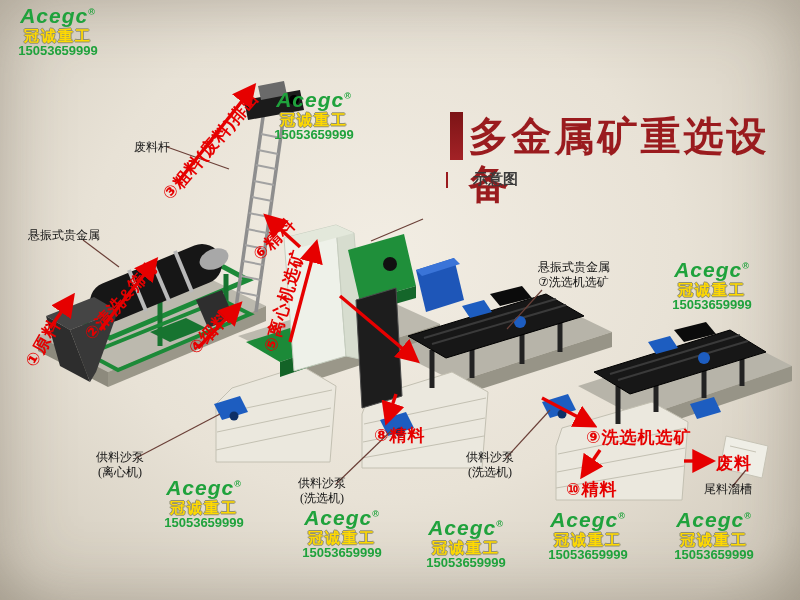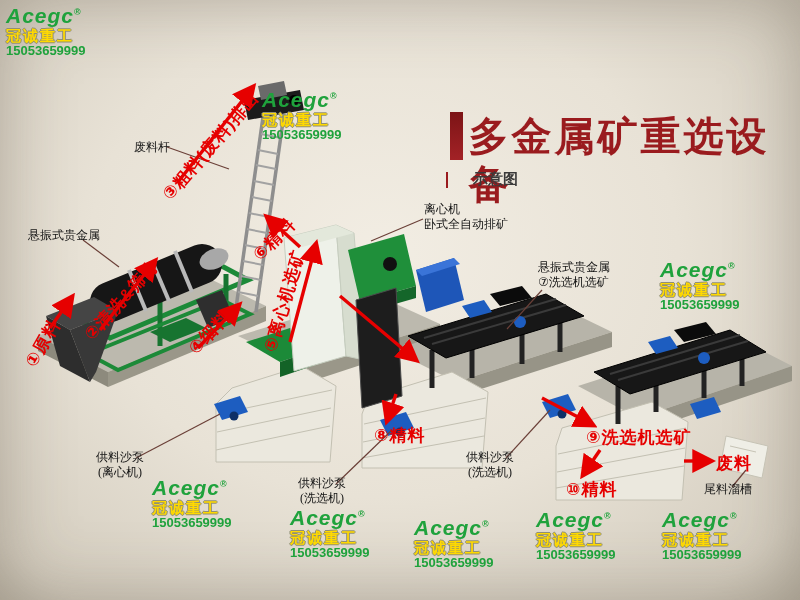--- a/index.html
+++ b/index.html
@@ -15,21 +15,21 @@
   .flow-label {
     position:absolute; color:#e60000; font-weight:bold; font-size:17px;
     white-space:nowrap; transform-origin:left center; letter-spacing:1px; z-index:6;
   }
   .eq-label {
     position:absolute; color:#141414; font-size:12px; line-height:15px;
     white-space:nowrap; z-index:6;
   }
   .eq-label.center { text-align:center;font-family:Liberation Serif, serif; }
 
-  .watermark { position:absolute; width:104px; line-height:1.12; z-index:8; }
+  .watermark { position:absolute; width:104px; text-align:center; line-height:1.12; z-index:8; }
   .wm-brand { color:#1fa23c; font-size:21px; font-weight:bold; font-style:italic; letter-spacing:1px; }
   .wm-reg { font-size:9px; vertical-align:super; font-style:normal; }
   .wm-company { color:#ffd900; font-size:15px; font-weight:bold; letter-spacing:2px;
     text-shadow:1px 0 0 #8f8f77, -1px 0 0 #8f8f77, 0 1px 0 #8f8f77, 0 -1px 0 #8f8f77;font-family:Liberation Serif, serif; }
   .wm-phone { color:#1fa23c; font-size:13px; font-weight:bold; }
 
   #title-block { position:absolute; left:414px; top:112px; display:flex; z-index:9;margin-left:36px; }
   #title-bar { width:13px; height:48px; background:linear-gradient(#7c1416,#a32226); margin-right:6px; }
   #main-title { color:#9a1b1e; font-size:40px; font-weight:bold; letter-spacing:3px; line-height:48px; }
   #subtitle { position:absolute; left:446px; top:170px; font-size:15px; color:#3a3a3a;
@@ -214,24 +214,20 @@
   <div class="flow-label" style="left:192px;top:340px;transform:rotate(-47deg)">④细料</div>
   <div class="flow-label" style="left:270px;top:340px;transform:rotate(-74deg)">⑤离心机选矿</div>
   <div class="flow-label" style="left:256px;top:246px;transform:rotate(-45deg)">⑥精料</div>
   <div class="flow-label" style="left:374px;top:424px">⑧精料</div>
   <div class="flow-label" style="left:586px;top:426px">⑨洗选机选矿</div>
   <div class="flow-label" style="left:566px;top:478px">⑩精料</div>
   <div class="flow-label" style="left:716px;top:452px">废料</div>
 
   <div class="eq-label" style="left:134px;top:140px">废料杆</div>
   <div class="eq-label" style="left:28px;top:228px">悬振式贵金属</div>
-  <div class="eq-label" style="left:424px;top:202px">
-    <div>离心机</div>
-    <div>卧式全自动排矿</div>
-  </div>
   <div class="eq-label" style="left:538px;top:260px">
     <div>悬振式贵金属</div>
     <div>⑦洗选机选矿</div>
   </div>
   <div class="eq-label center" style="left:96px;top:450px">
     <div>供料沙泵</div>
     <div>(离心机)</div>
   </div>
   <div class="eq-label center" style="left:298px;top:476px">
     <div>供料沙泵</div>

